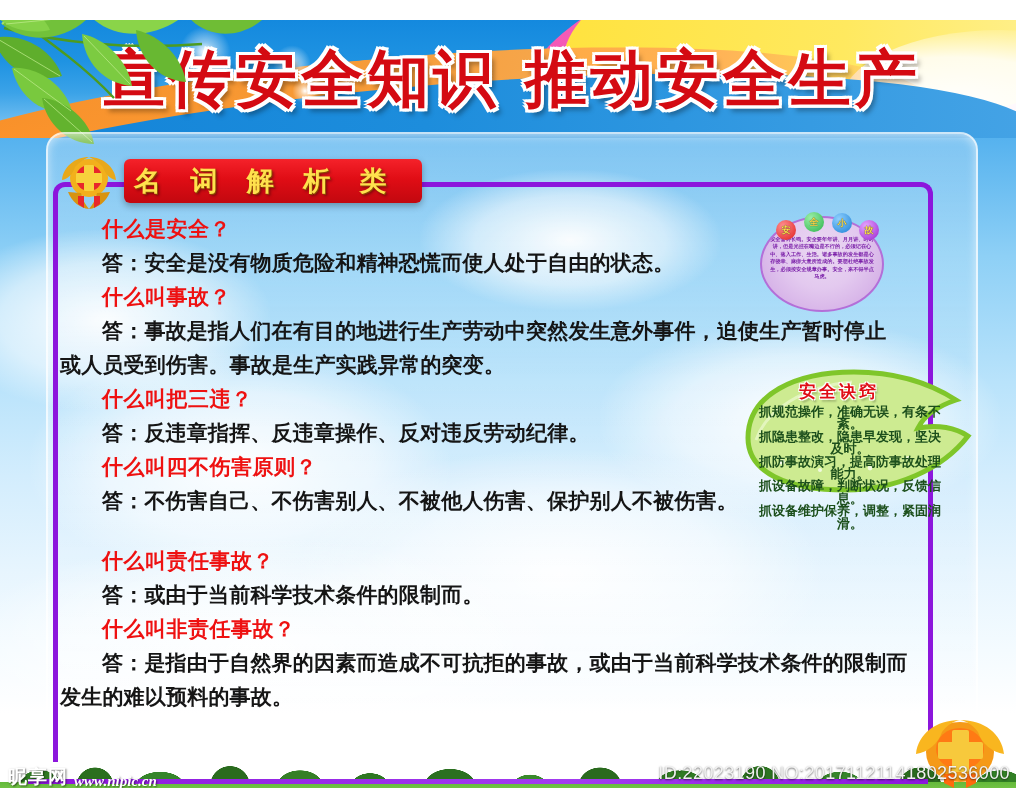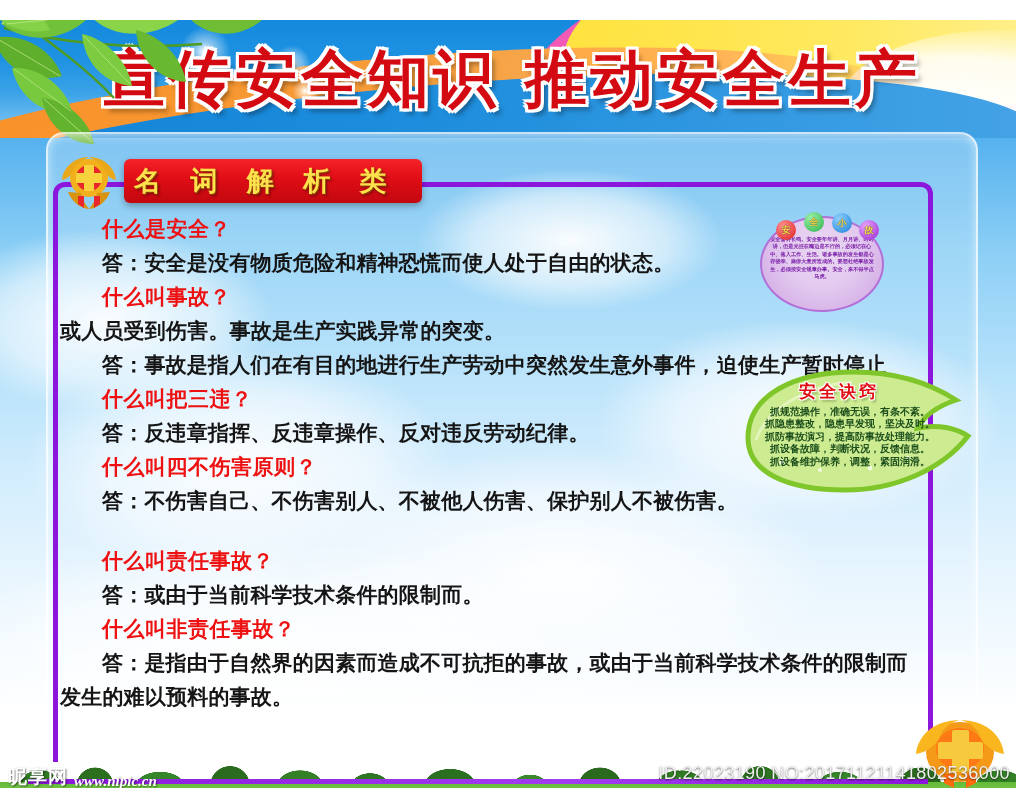--- a/index.html
+++ b/index.html
@@ -178,21 +178,21 @@
   .leaf-title {
     position: absolute; left: 22px; top: 14px; width: 150px;
     text-align: center;
     font-size: 17px; font-weight: bold; letter-spacing: 3px;
     font-family: "DejaVu Sans", sans-serif;
     color: #e00d15;
     text-shadow: 1px 1px 0 #fff, -1px -1px 0 #fff, 1px -1px 0 #fff, -1px 1px 0 #fff, 2px 3px 2px rgba(0,0,0,.25);
   }
   .leaf-lines {
     position: absolute; left: 14px; top: 40px; width: 188px;
-    font-size: 10px; line-height: 12.4px;
+    font-size: 13px; line-height: 12.4px;
     color: #1c4f1c; font-weight: bold; text-align: center;
     font-family: "DejaVu Sans", sans-serif;
   }
 
   
   .ground {
     position: absolute; left: 0; bottom: 0; width: 1024px; height: 72px;
     overflow: hidden;
   }
   .trees {
@@ -326,22 +326,22 @@
 
   <div class="content">
 
     <div class="block">
       <div class="q">什么是安全？</div>
       <div class="a"><span class="ind">答：安全是没有物质危险和精神恐慌而使人处于自由的状态。</span></div>
     </div>
 
     <div class="block">
       <div class="q">什么叫事故？</div>
+      <div class="a"><span class="ind">答：事故是指人们在有目的地进行生产劳动中突然发生意外事件，迫使生产暂时停止</span></div>
       <div class="a">或人员受到伤害。事故是生产实践异常的突变。</div>
-      <div class="a"><span class="ind">答：事故是指人们在有目的地进行生产劳动中突然发生意外事件，迫使生产暂时停止</span></div>
     </div>
 
     <div class="block">
       <div class="q">什么叫把三违？</div>
       <div class="a"><span class="ind">答：反违章指挥、反违章操作、反对违反劳动纪律。</span></div>
     </div>
 
     <div class="block">
       <div class="q">什么叫四不伤害原则？</div>
       <div class="a"><span class="ind">答：不伤害自己、不伤害别人、不被他人伤害、保护别人不被伤害。</span></div>

